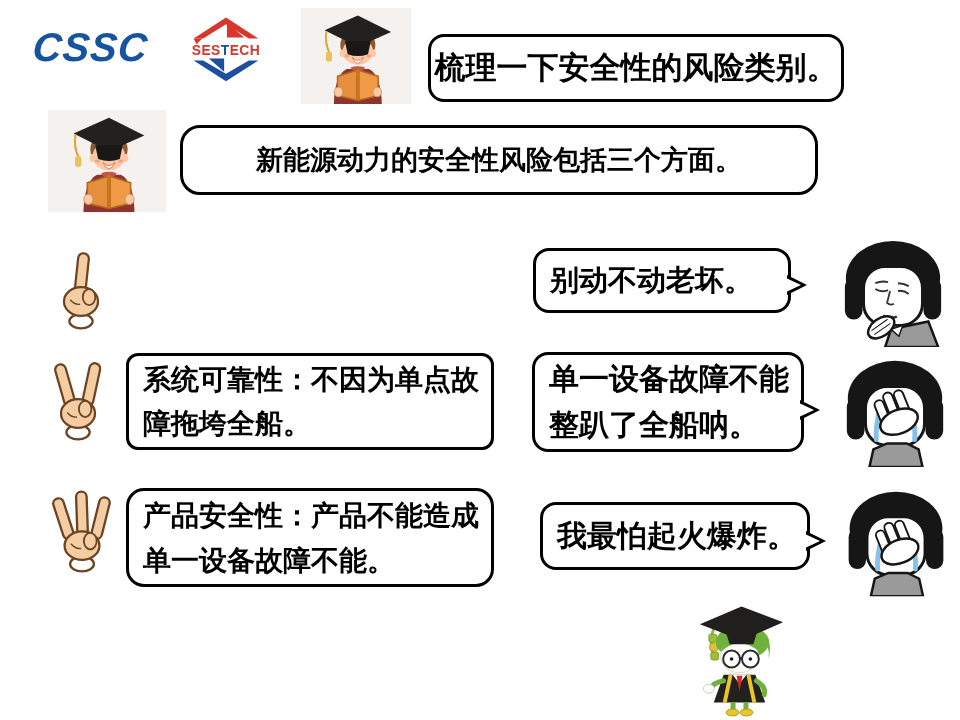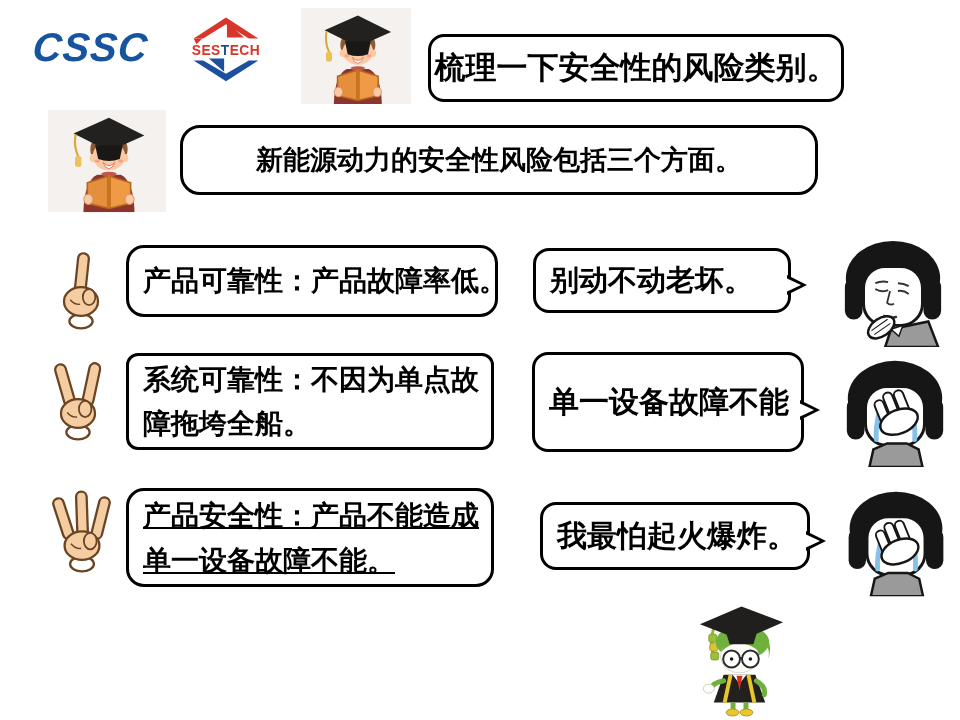--- a/index.html
+++ b/index.html
@@ -112,23 +112,20 @@
   <svg class="abs" style="left:52px;top:246px" width="58" height="86" viewBox="0 0 64 96">
     <ellipse cx="32" cy="84" rx="13" ry="8" fill="#fff" stroke="#6b4423" stroke-width="2.5"></ellipse>
     <g transform="rotate(6 32 50)">
         <rect x="25" y="8" width="12" height="46" rx="6" fill="#f4cda3" stroke="#6b4423" stroke-width="2.5"></rect>
       </g>
     <ellipse cx="32" cy="62" rx="19" ry="16" fill="#f4cda3" stroke="#6b4423" stroke-width="2.5"></ellipse>
     <ellipse cx="41" cy="57" rx="7" ry="9" fill="#f4cda3" stroke="#6b4423" stroke-width="2"></ellipse>
     <path d="M20,60 q5,6 11,5" stroke="#6b4423" stroke-width="1.6" fill="none"></path>
   </svg>
 
-  <div class="bubble padl" style="left:126px;top:245px;width:372px;height:72px;font-size:28px;border-radius:18px;">
-    <div class="line">产品可靠性：产品故障率低。</div>
-  </div>
 
   <div class="bubble padl tail" style="left:533px;top:248px;width:258px;height:65px;font-size:29px;font-weight:900;">
     <div class="line">别动不动老坏。</div>
   </div>
 
   <svg class="abs" style="left:832px;top:237px" width="122" height="110" viewBox="0 0 120 112">
     <ellipse cx="60" cy="42" rx="48" ry="38" fill="#161616"></ellipse>
     <rect x="11" y="42" width="18" height="42" rx="9" fill="#161616"></rect>
     <rect x="91" y="42" width="18" height="42" rx="9" fill="#161616"></rect>
     <rect x="30" y="30" width="60" height="60" rx="22" fill="#fff" stroke="#161616" stroke-width="3"></rect>
@@ -159,20 +156,21 @@
     <path d="M20,62 q5,6 11,5" stroke="#6b4423" stroke-width="1.6" fill="none"></path>
   </svg>
 
   <div class="bubble padl" style="left:126px;top:353px;width:368px;height:97px;font-size:28px;line-height:44px;border-radius:12px;">
     <div class="line">系统可靠性：不因为单点故</div>
     <div class="line">障拖垮全船。</div>
   </div>
 
   <div class="bubble padl tail" style="left:532px;top:352px;width:272px;height:100px;font-size:30px;font-weight:900;line-height:46px;">
     <div class="line">单一设备故障不能</div>
+    <div class="line">整趴了全船呐。</div>
   </div>
 
   <svg class="abs" style="left:836px;top:356px" width="118" height="112" viewBox="0 0 120 112">
       <use href="#sym-cry"></use>
     </svg>
 
   <svg class="abs" style="left:50px;top:487px" width="64" height="88" viewBox="0 0 64 96">
     <ellipse cx="32" cy="84" rx="13" ry="8" fill="#fff" stroke="#6b4423" stroke-width="2.5"></ellipse>
     <g transform="rotate(-18 20 56)">
         <rect x="13" y="10" width="11.5" height="46" rx="5.7" fill="#f4cda3" stroke="#6b4423" stroke-width="2.5"></rect>
@@ -181,21 +179,21 @@
         <rect x="27" y="5" width="11.5" height="48" rx="5.7" fill="#f4cda3" stroke="#6b4423" stroke-width="2.5"></rect>
       </g>
     <g transform="rotate(14 46 56)">
         <rect x="41" y="10" width="11.5" height="46" rx="5.7" fill="#f4cda3" stroke="#6b4423" stroke-width="2.5"></rect>
       </g>
     <ellipse cx="32" cy="64" rx="19" ry="15.5" fill="#f4cda3" stroke="#6b4423" stroke-width="2.5"></ellipse>
     <ellipse cx="41" cy="59" rx="7" ry="9" fill="#f4cda3" stroke="#6b4423" stroke-width="2"></ellipse>
     <path d="M20,62 q5,6 11,5" stroke="#6b4423" stroke-width="1.6" fill="none"></path>
   </svg>
 
-  <div class="bubble padl" style="left:126px;top:488px;width:368px;height:99px;font-size:28px;line-height:45px;border-radius:18px;text-decoration:underline;">
+  <div class="bubble padl" style="left:126px;top:488px;width:368px;height:99px;font-size:28px;line-height:45px;border-radius:18px;">
     <div class="line">产品安全性：产品不能造成</div>
     <div class="line">单一设备故障不能。</div>
   </div>
 
   <div class="bubble padl tail" style="left:540px;top:502px;width:270px;height:68px;font-size:30px;font-weight:900;">
     <div class="line">我最怕起火爆炸。</div>
   </div>
 
   <svg class="abs" style="left:838px;top:486px" width="116" height="112" viewBox="0 0 120 112">
       <use href="#sym-cry"></use>

